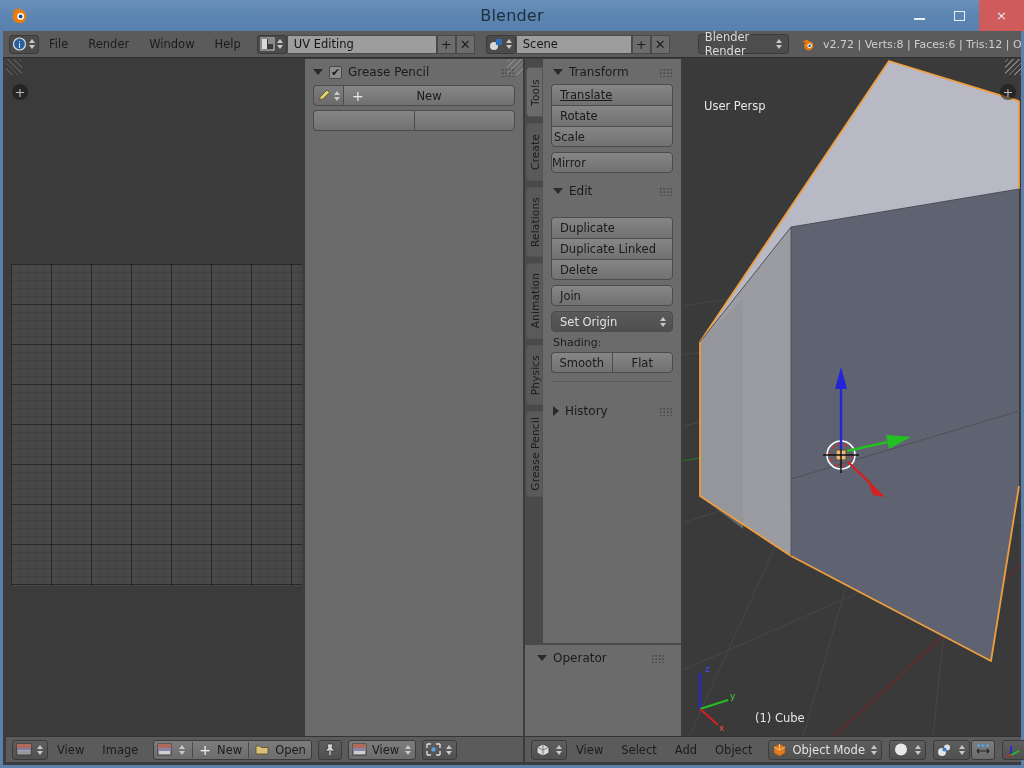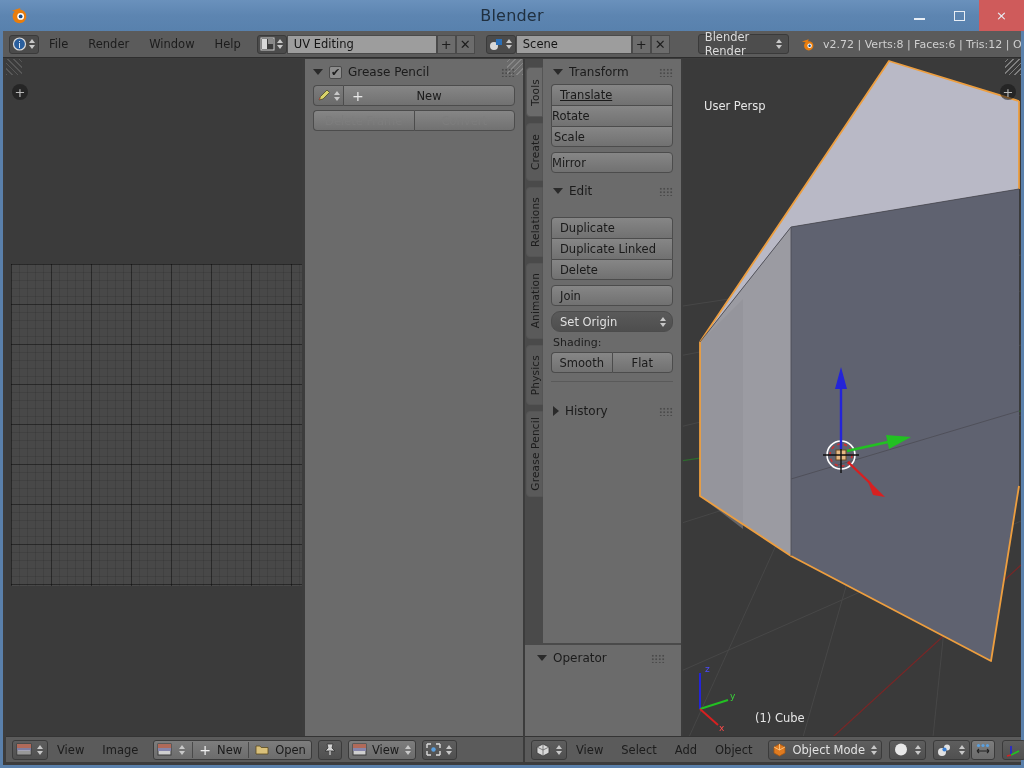--- a/index.html
+++ b/index.html
@@ -150,21 +150,21 @@
   }
   .btn {
     height: 21px; background: linear-gradient(to bottom,#868686,#717171);
     border: 1px solid #4c4c4c; border-radius: 4px;
     display: flex; align-items: center; justify-content: center;
     font-size: 11.5px; color: #1a1a1a; white-space: nowrap;
   }
   .btn.dim { color: #7d7d7d; }
   .btn.dark {
     background: linear-gradient(to bottom,#5a5a5a,#4e4e4e); color: #e0e0e0;
-    justify-content: flex-start; padding-left: 8px; border-radius: 9px;
+    justify-content: flex-start; padding-left: 8px;
   }
   .btngrp { display: flex; }
   .btngrp .btn { border-radius: 0; border-right-width: 0; flex: 1; }
   .btngrp .btn:first-child { border-radius: 4px 0 0 4px; }
   .btngrp .btn:last-child  { border-radius: 0 4px 4px 0; border-right-width: 1px; }
   .btnstack { display: flex; flex-direction: column; }
   .btnstack .btn { border-radius: 0; border-bottom-width: 0; }
   .btnstack .btn:first-child { border-radius: 4px 4px 0 0; }
   .btnstack .btn:last-child  { border-radius: 0 0 4px 4px; border-bottom-width: 1px; }
 
@@ -404,21 +404,21 @@
 
       <div class="toolbody">
         <div class="sec-head">
           <span class="tri"></span>
           <span>Transform</span>
           <span class="grip"></span>
         </div>
         <div style="padding:0 8px;">
           <div class="btnstack">
             <div class="btn" style="justify-content:flex-start;padding-left:8px;text-decoration:underline;">Translate</div>
-            <div class="btn" style="justify-content:flex-start;">Rotate</div>
+            <div class="btn" style="justify-content:flex-start;padding-left:8px;">Rotate</div>
             <div class="btn" style="justify-content:flex-start;padding-left:2px;">Scale</div>
           </div>
           <div class="btn" style="margin-top:5px;justify-content:flex-start;">Mirror</div>
         </div>
 
         <div class="sec-head" style="margin-top:5px;">
           <span class="tri"></span>
           <span>Edit</span>
           <span class="grip"></span>
         </div>

